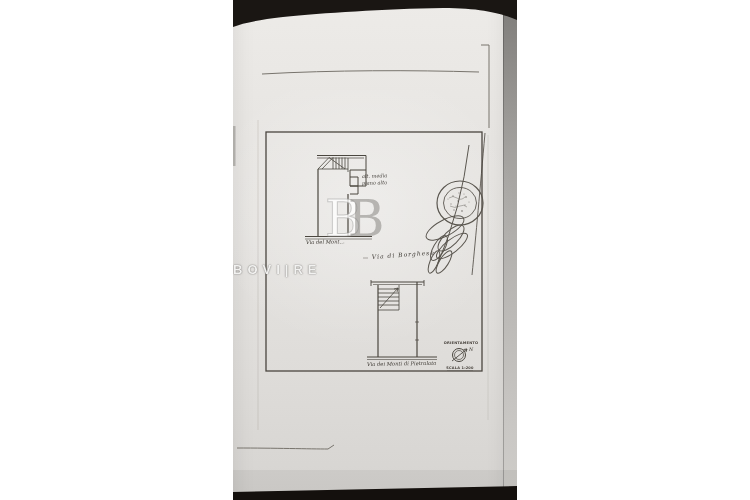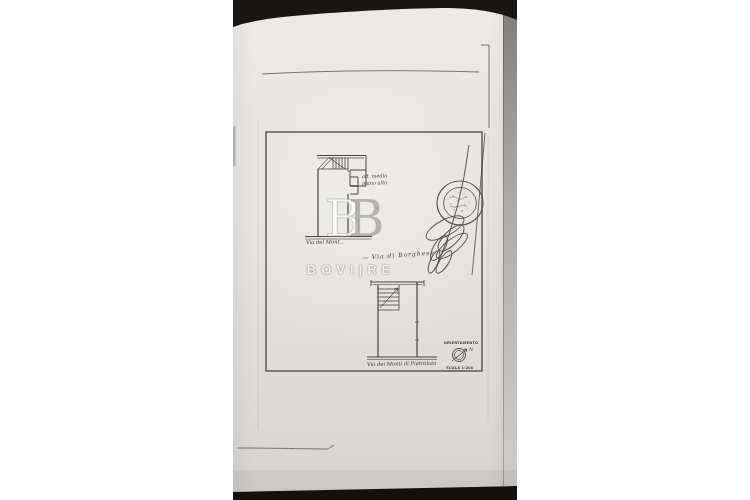--- a/index.html
+++ b/index.html
@@ -39,21 +39,21 @@
   .wm{position:absolute;pointer-events:none;}
   .wm-mono{
     left:92px;top:194px;width:110px;
     font-family:"DejaVu Serif",serif;font-size:50px;line-height:1;
     white-space:nowrap;
   }
   .wm-mono .b1{color:rgba(255,255,255,.62);-webkit-text-stroke:1px rgba(130,128,125,.38);
                text-shadow:0 0 2px rgba(255,255,255,.4);}
   .wm-mono .b2{color:rgba(122,119,116,.48);margin-left:-14px;}
   .wm-name{
-    left:0;top:262px;width:236px;text-align:center;
+    left:0;top:262px;width:236px;text-align:left;
     font-family:"Liberation Sans",sans-serif;font-size:13px;font-weight:bold;
     letter-spacing:5px;color:rgba(253,253,252,.92);
     text-shadow:0 0 1px rgba(100,97,94,.95),0 0 2px rgba(100,97,94,.45);
   }
 </style>
 </head>
 <body>
 
 <div class="photo">
 

